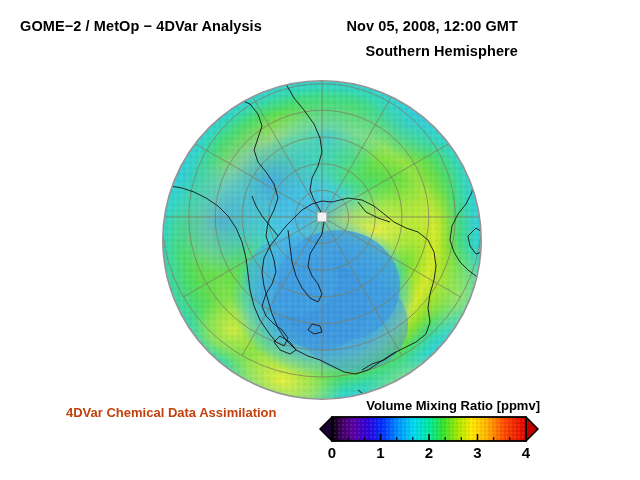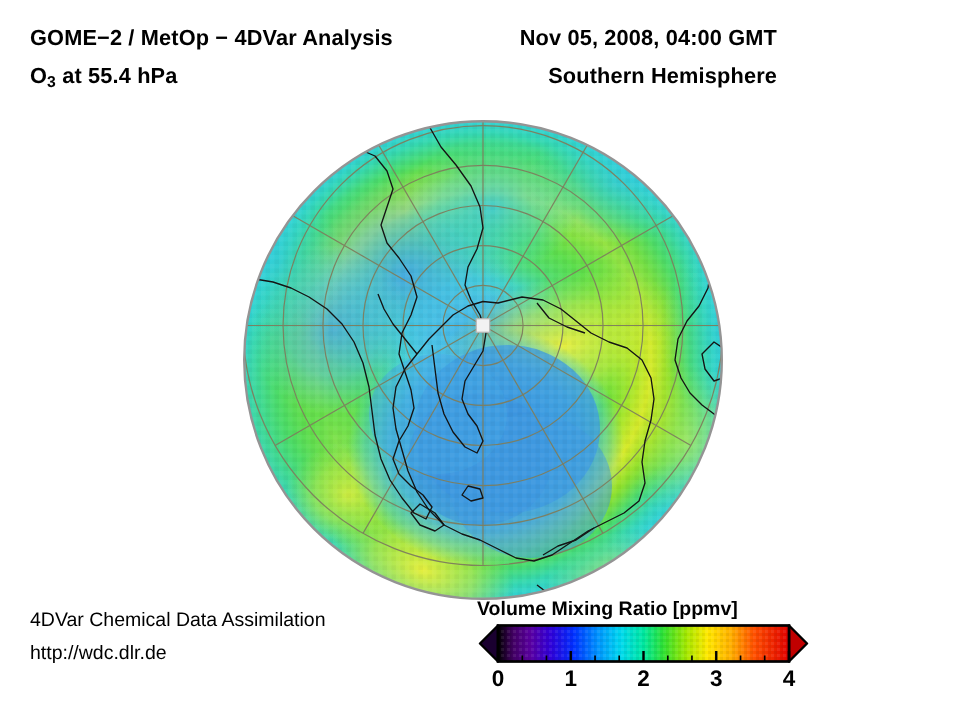--- a/index.html
+++ b/index.html
@@ -32,25 +32,26 @@
   #region-line { right: 22px; top: 43px; text-align: center; }
   .sub { font-size: 10.5px; vertical-align: baseline; position: relative; top: 3px; }
 
   
   #footer {
     position: absolute;
     left: 20px;
     top: 402px;
   }
   #footer div {
-    font-weight: normal;
+    font-weight: bold;
     font-size: 13px;
-    color: #000000;
+    color: #c2410c;
     white-space: nowrap;
     line-height: 22px;
+    margin-left: 46px;
   }
 
   
   #globe-wrap {
     position: absolute;
     left: 162px;
     top: 80px;
     width: 320px;
     height: 320px;
   }
@@ -61,21 +62,21 @@
     position: absolute;
     left: 318px;
     top: 398px;
     width: 222px;
     height: 78px;
   }
   #cb-title {
     position: absolute;
     left: 0; top: 0;
     width: 222px;
-    text-align: left;
+    text-align: right;
     font-weight: bold;
     font-size: 13px;
     color: #000;
     white-space: nowrap;
   }
   #cb-svg {
     position: absolute;
     left: 0;
     top: 18px;
   }
@@ -99,23 +100,22 @@
   #riu-logo { position: absolute; left: 558px; top: 371px; }
   #dlr-logo { position: absolute; left: 572px; top: 414px; }
 </style>
 </head>
 <body>
 
 <div id="page">
 
   <div class="hdr" id="title-line1">GOME−2 / MetOp − 4DVar Analysis</div>
 
-  <div class="hdr" id="title-line2"><span>O</span><span class="sub">3</span><span> at 55.4 hPa</span></div>
-
-  <div class="hdr" id="date-line">Nov 05, 2008, 04:00 GMT</div>
+
+  <div class="hdr" id="date-line">Nov 05, 2008, 12:00 GMT</div>
   <div class="hdr" id="region-line">Southern Hemisphere</div>
 
   <div id="globe-wrap">
     <svg id="globe-svg" width="320" height="320" viewBox="0 0 320 320">
       <defs>
         <clipPath id="disc">
           <circle cx="160" cy="160" r="159"></circle>
         </clipPath>
 
         <radialGradient id="polarRings" cx="50%" cy="50%" r="50%">
@@ -293,21 +293,20 @@
       </g>
 
       <circle cx="160" cy="160" r="159.2" fill="none" stroke="#949494" stroke-width="1.6"></circle>
 
       <rect x="155.5" y="132.5" width="9" height="9" fill="#f2f2f2" stroke="#b8b8b8" stroke-width="0.8"></rect>
     </svg>
   </div>
 
   <div id="footer">
     <div>4DVar Chemical Data Assimilation</div>
-    <div>http://wdc.dlr.de</div>
   </div>
 
   <div id="cb-block">
     <div id="cb-title">Volume Mixing Ratio [ppmv]</div>
 
     <svg id="cb-svg" width="222" height="26" viewBox="0 0 222 26">
       <defs>
         <linearGradient id="cbGrad" x1="0" y1="0" x2="1" y2="0">
           <stop offset="0%" stop-color="#000000"></stop>
           <stop offset="5%" stop-color="#400060"></stop>

